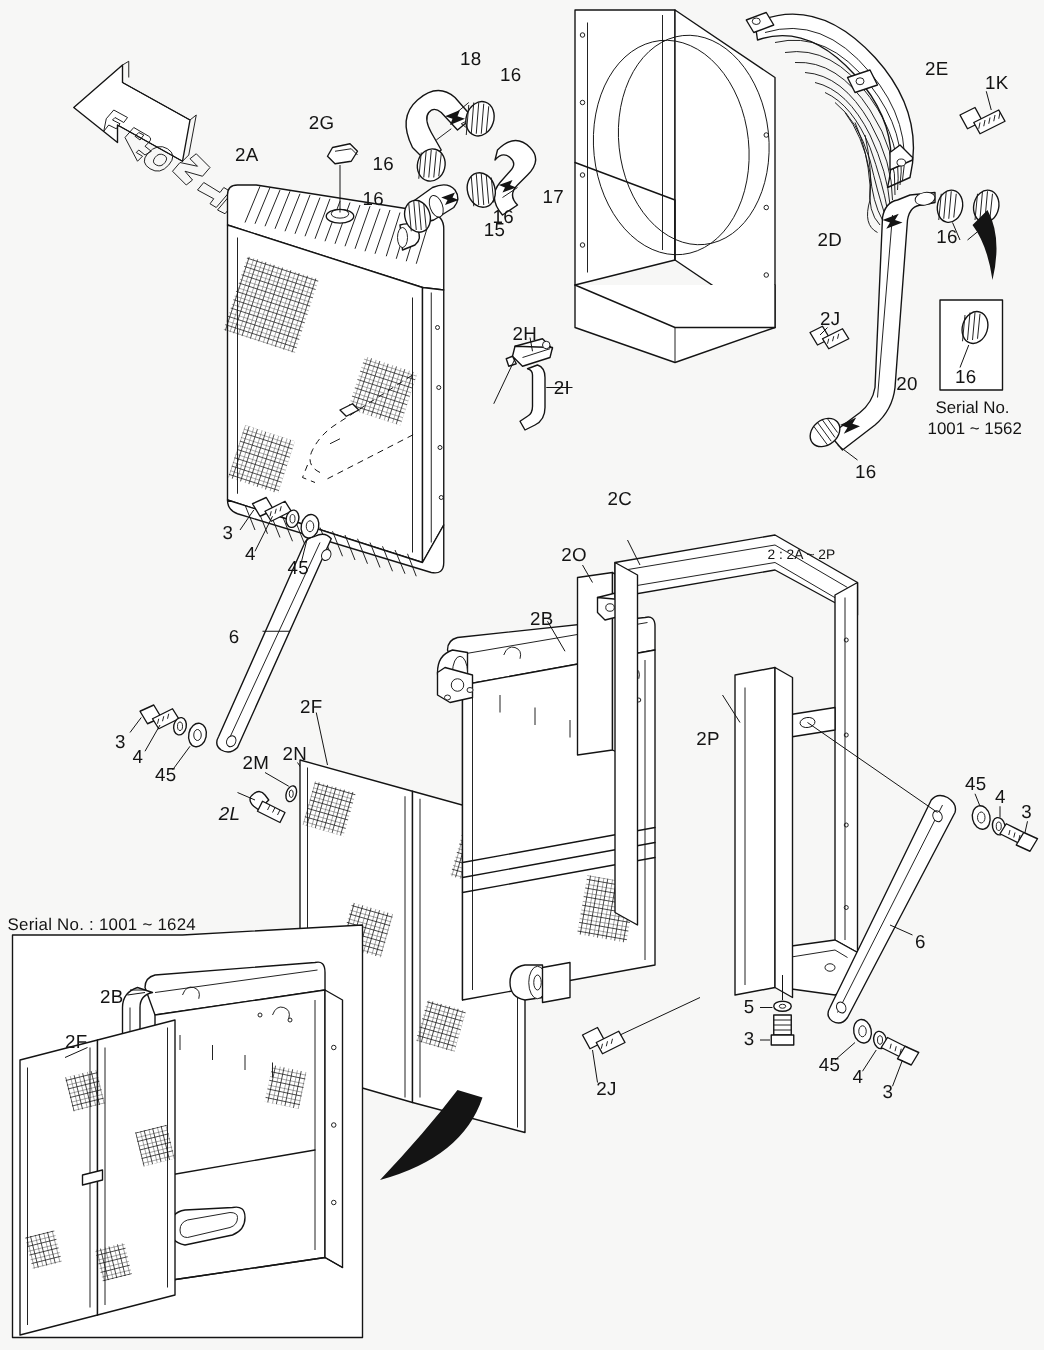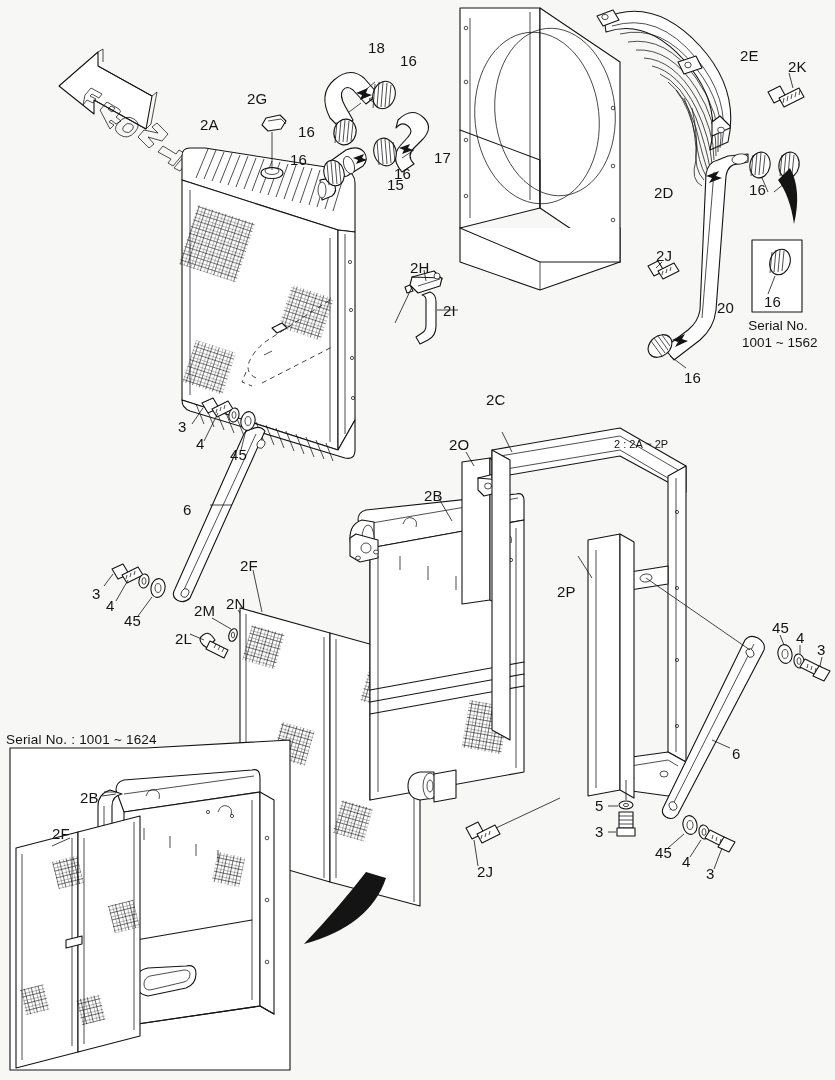--- a/index.html
+++ b/index.html
@@ -606,25 +606,25 @@
     <path class="sf" d="M66 940 l16 -4 l0 8 l-16 4 z"></path>
     <path class="lead" d="M70 838 L52 846"></path>
     <path class="lead" d="M102 796 L116 794"></path>
   </g>
 
 </svg>
 
 <div class="lbl" style="left:368px;top:40px;">18</div>
 <div class="lbl" style="left:400px;top:53px;">16</div>
 <div class="lbl" style="left:740px;top:48px;">2E</div>
-<div class="lbl" style="left:788px;top:59px;">2K</div>
+<div class="lbl" style="left:788px;top:59px;">1K</div>
 <div class="lbl" style="left:247px;top:91px;">2G</div>
 <div class="lbl" style="left:298px;top:124px;">16</div>
 <div class="lbl" style="left:434px;top:150px;">17</div>
-<div class="lbl" style="left:200px;top:117px;">2A</div>
+<div class="lbl" style="left:188px;top:117px;">2A</div>
 <div class="lbl" style="left:290px;top:152px;">16</div>
 <div class="lbl" style="left:394px;top:166px;">16</div>
 <div class="lbl" style="left:387px;top:177px;text-align:center;">15</div>
 <div class="lbl" style="left:749px;top:182px;">16</div>
 <div class="lbl" style="left:654px;top:185px;">2D</div>
 <div class="lbl" style="left:656px;top:248px;">2J</div>
 <div class="lbl" style="left:764px;top:294px;">16</div>
 <div class="lbl" style="left:410px;top:260px;">2H</div>
 <div class="lbl" style="left:443px;top:303px;">2I</div>
 <div class="lbl" style="left:717px;top:300px;">20</div>
@@ -637,21 +637,21 @@
 <div class="note" style="left:614px;top:438px;">2 : 2A ~ 2P</div>
 <div class="lbl" style="left:424px;top:488px;">2B</div>
 <div class="lbl" style="left:183px;top:502px;">6</div>
 <div class="lbl" style="left:557px;top:544px;margin-top:40px;">2P</div>
 <div class="lbl" style="left:240px;top:558px;">2F</div>
 <div class="lbl" style="left:92px;top:586px;">3</div>
 <div class="lbl" style="left:106px;top:598px;">4</div>
 <div class="lbl" style="left:194px;top:603px;">2M</div>
 <div class="lbl" style="left:226px;top:596px;">2N</div>
 <div class="lbl" style="left:124px;top:613px;">45</div>
-<div class="lbl" style="left:175px;top:631px;">2L</div>
+<div class="lbl" style="left:175px;top:644px;font-style:italic;">2L</div>
 <div class="lbl" style="left:772px;top:620px;">45</div>
 <div class="lbl" style="left:796px;top:630px;">4</div>
 <div class="lbl" style="left:817px;top:642px;">3</div>
 <div class="lbl" style="left:732px;top:746px;">6</div>
 <div class="lbl" style="left:80px;top:790px;">2B</div>
 <div class="lbl" style="left:595px;top:798px;">5</div>
 <div class="lbl" style="left:595px;top:824px;">3</div>
 <div class="lbl" style="left:52px;top:826px;">2F</div>
 <div class="lbl" style="left:477px;top:864px;">2J</div>
 <div class="lbl" style="left:655px;top:845px;">45</div>

